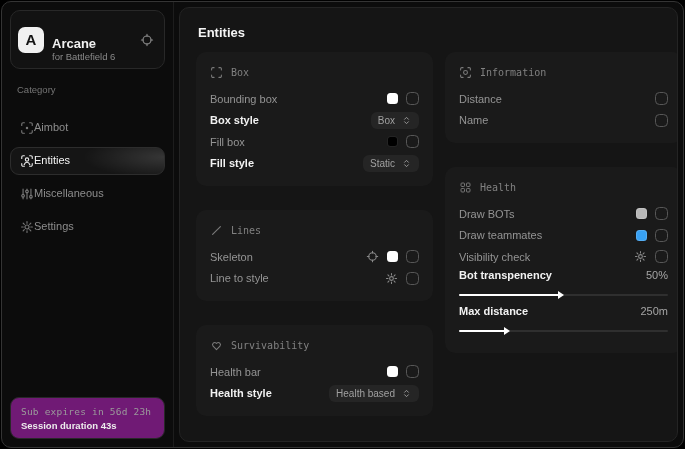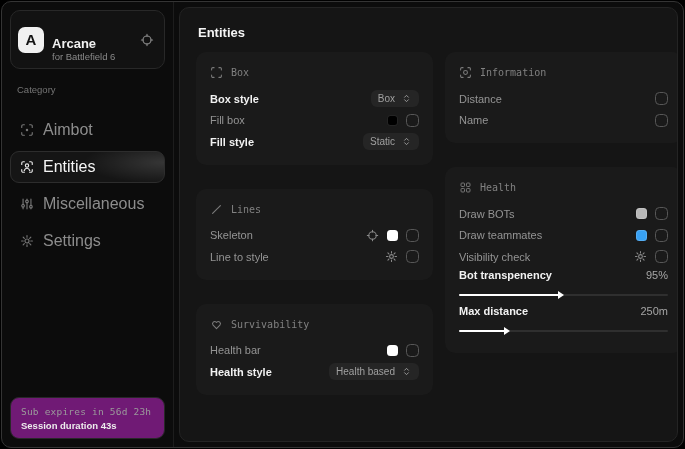--- a/index.html
+++ b/index.html
@@ -8,21 +8,21 @@
   .window{width:683px;height:447px;margin:1px;background:#0c0c0c;border:1px solid #343434;border-radius:10px;display:flex;overflow:hidden;}
 
   
   .sidebar{flex:0 0 172px;width:172px;border-right:1px solid #1d1d1d;display:flex;flex-direction:column;padding:8px 8px 8px 8px;}
   .logo-card{display:flex;align-items:center;gap:8px;background:#121212;border:1px solid #282828;border-radius:10px;padding:6px 10px 6px 7px;min-height:38px;}
   .logo-avatar{width:26px;height:26px;border-radius:7px;background:#f1f1f1;color:#141414;font-weight:700;font-size:15px;display:flex;align-items:center;justify-content:center;flex:0 0 26px;}
   .logo-title{font-size:13px;font-weight:700;color:#f0f0f0;line-height:12px;margin-top:21px;}
   .logo-sub{font-size:9.5px;color:#8a8a8a;line-height:11px;margin-top:1px;}
   .logo-action{margin-left:auto;color:#8b8b8b;display:flex;}
   .category-label{font-size:9.5px;color:#757575;margin:15px 7px 19px 7px;}
-  .nav-item{display:flex;align-items:center;gap:9px;padding:6px 9px;margin-bottom:5px;border:1px solid transparent;border-radius:9px;font-size:16px;color:#8d8d8d;cursor:pointer;}
+  .nav-item{display:flex;padding:6px 9px;margin-bottom:5px;border:1px solid transparent;border-radius:9px;font-size:11px;color:#8d8d8d;cursor:pointer;}
   .nav-item .nicon{color:#767676;display:flex;}
   .nav-item.active{color:#f5f5f5;background-color:#151515;border-color:#2d2d2d;background-image:radial-gradient(130px 34px at 100% 35%,rgba(255,255,255,.14),rgba(255,255,255,0) 62%);}
   .nav-item.active .nicon{color:#e8e8e8;}
   .session-card{margin-top:auto;border:1px solid #282828;background:#701a75;border-radius:9px;padding:8px 10px 7px;}
   .session-line1{font-family:"DejaVu Sans Mono",monospace;font-size:9.5px;color:#9b9b9b;letter-spacing:.2px;}
   .session-line2{font-size:9.5px;font-weight:700;color:#ededed;margin-top:3px;}
 
   
   .main-card{flex:1;margin:5px;background:#151515;border:1px solid #242424;border-radius:10px;padding:10px;overflow:hidden;}
   .main-title{font-size:13px;font-weight:700;color:#f5f5f5;margin:7px 0 12px 8px;}
@@ -183,20 +183,27 @@
         <section class="card">
           <div class="card-header">
             <span class="hicon">
                 <svg width="13" height="13" viewBox="0 0 16 16">
                   <use href="#icon-corners"></use>
                 </svg>
               </span>
             <span>Box</span>
           </div>
           <div class="row">
+            <span class="row-label">Bounding box</span>
+            <span class="controls">
+              <span class="swatch" style="background-color: rgb(255, 255, 255);"></span>
+              <span class="checkbox"></span>
+            </span>
+          </div>
+          <div class="row">
             <span class="row-label em">Box style</span>
             <span class="controls">
               <span class="select-pill">
                 <span>Box</span>
                 <span class="picon">
                     <svg width="11" height="11" viewBox="0 0 16 16">
                       <use href="#icon-unfold"></use>
                     </svg>
                   </span>
               </span>
@@ -345,21 +352,21 @@
                   <svg width="13" height="13" viewBox="0 0 16 16">
                     <use href="#icon-gear"></use>
                   </svg>
                 </span>
               <span class="checkbox"></span>
             </span>
           </div>
           <div class="slider-group">
             <div class="slider-head">
               <span class="row-label em">Bot transpenency</span>
-              <span class="slider-value">95%</span>
+              <span class="slider-value">50%</span>
             </div>
             <div class="track">
               <span class="fill" style="width: 48%;"></span>
             </div>
           </div>
           <div class="slider-group">
             <div class="slider-head">
               <span class="row-label em">Max distance</span>
               <span class="slider-value">250m</span>
             </div>

